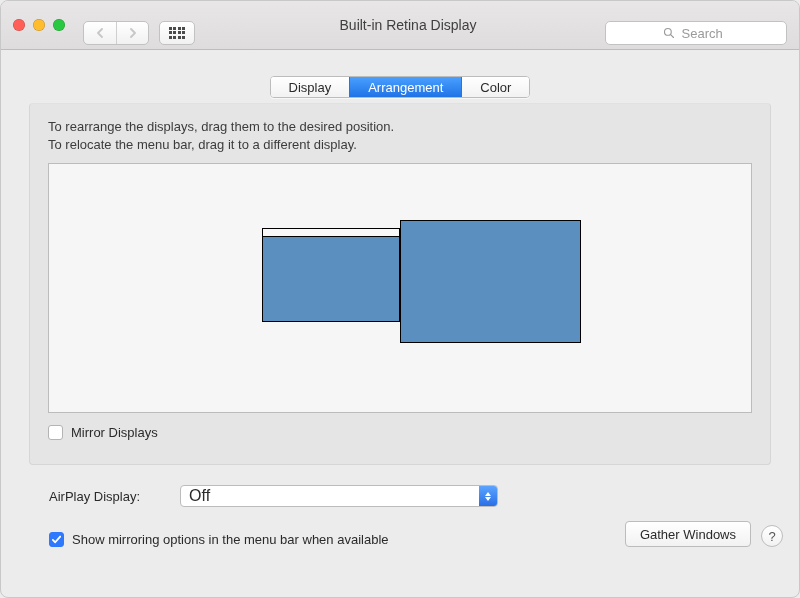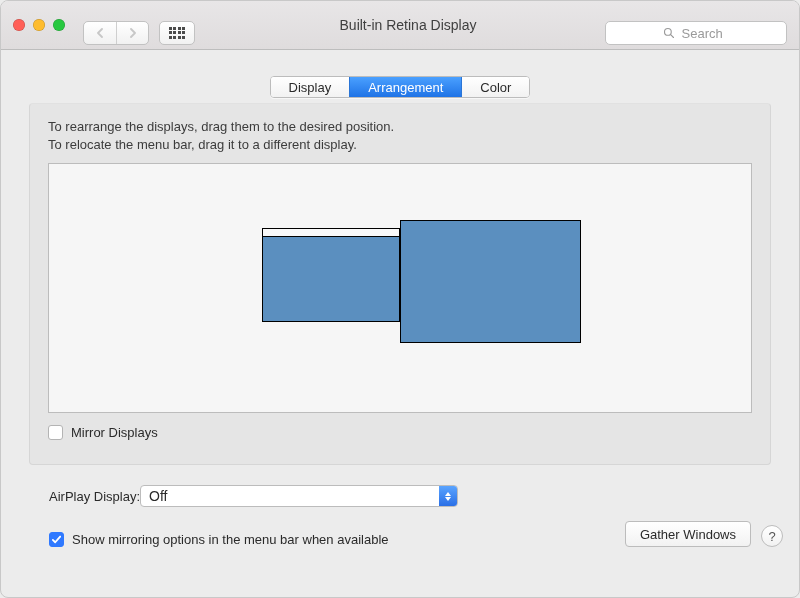--- a/index.html
+++ b/index.html
@@ -155,30 +155,31 @@
   .mac-checkbox.checked {
     background: #2f79ff;
     border-color: #2f79ff;
   }
   .mac-checkbox svg { width: 11px; height: 11px; display: none; }
   .mac-checkbox.checked svg { display: block; }
 
   
   .airplay-row {
     margin: 20px 28px 0 48px;
-    display: flex; align-items: center; gap: 0;
+    display: flex; align-items: center; gap: 8px;
   }
   .mac-select {
     width: 318px; height: 22px;
     border: 1px solid #bcbcbc;
     border-radius: 4px;
     background: #fff;
     display: flex; align-items: center;
-    font-size: 14px;
+    font-size: 16px;
     overflow: hidden;
+    margin-left: 32px;
   }
   .mac-select .val { padding: 0 8px; flex: 1; }
   .mac-select .sel-btn {
     width: 18px; height: 100%;
     background: linear-gradient(#5aa4ff,#2a6fe6);
     display: flex; flex-direction: column; align-items: center; justify-content: center;
     gap: 1px;
   }
   .arr-up, .arr-down { width:0;height:0;border-left:3px solid transparent;border-right:3px solid transparent;}
   .arr-up   { border-bottom: 4px solid #fff; }

